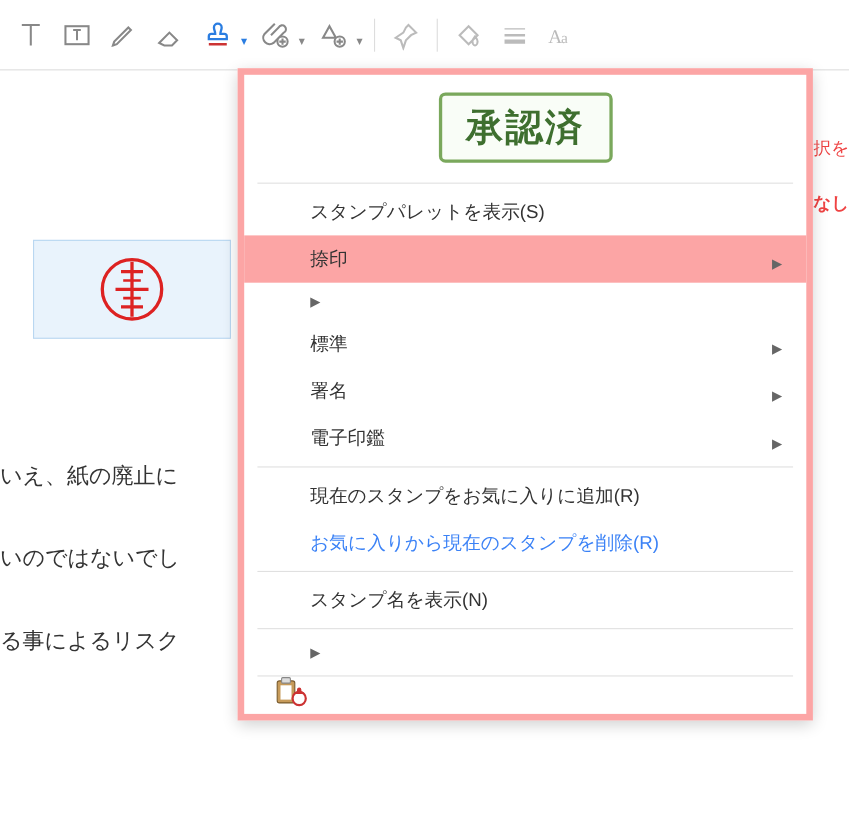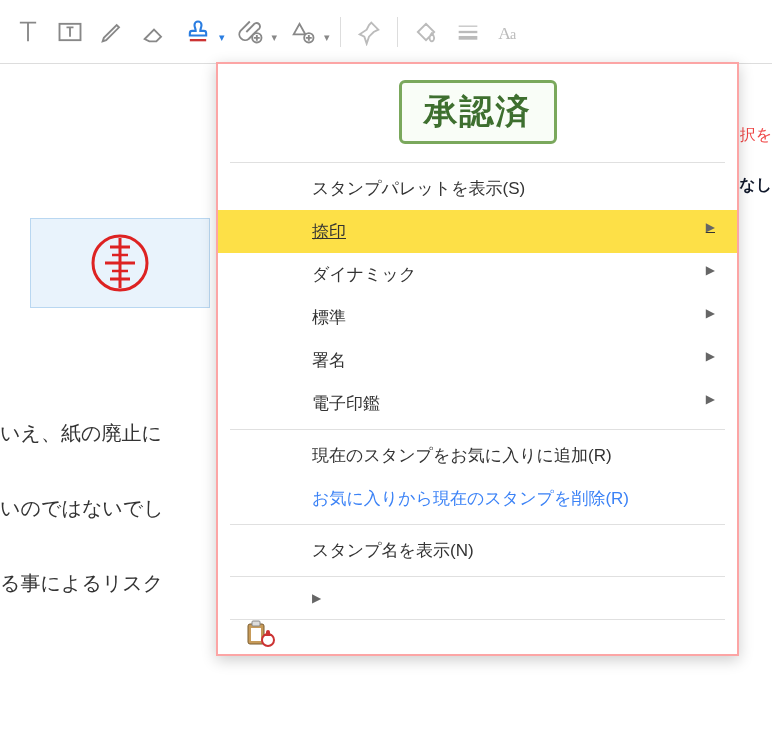--- a/index.html
+++ b/index.html
@@ -74,21 +74,21 @@
     .stamp-thumb svg {
       width: 60px;
       height: 60px;
     }
     .dropdown {
       position: absolute;
       top: 62px;
       left: 216px;
       width: 523px;
       background: #fff;
-      border: 2px solid #fca5a5;
+      border: 6px solid #fca5a5;
       box-shadow: 0 4px 14px rgba(0,0,0,0.2);
       padding-bottom: 10px;
       z-index: 10;
     }
     .dd-header {
       padding: 16px 20px 14px;
       display: flex;
       justify-content: center;
     }
     .approved-box {
@@ -101,29 +101,29 @@
       letter-spacing: 2px;
       background: #f9fdf7;
     }
     .dd-sep {
       height: 1px;
       background: #e0e0e0;
       margin: 4px 12px;
     }
     .dd-item {
       display: flex;
-      align-items: flex-start;
+      align-items: flex-end;
       justify-content: space-between;
-      padding: 10px 22px 10px 94px;
+      padding: 10px 22px 10px 60px;
       font-size: 17px;
       color: #333;
       cursor: pointer;
       position: relative;
     }
-    .dd-item.hovered { background: #fde047; text-decoration: underline; }
+    .dd-item.hovered { background: #fca5a5; }
     .dd-item.disabled { color: #3b82f6; cursor: default; }
     .dd-item .arrow {
       font-size: 12px;
       color: #666;
     }
     .dd-item .icon-slot {
       position: absolute;
       left: 28px;
       top: 50%;
       transform: translateY(-50%);
@@ -135,21 +135,21 @@
       right: 0;
       top: 125px;
       font-size: 16px;
       color: #ef4444;
     }
     .right-cut-2 {
       position: absolute;
       right: 0;
       top: 175px;
       font-size: 16px;
-      color: #0f172a;
+      color: #ef4444;
       font-weight:bold;
     }
   </style>
 </head>
 <body>
 
 <div class="toolbar">
   <div class="tool-btn" title="text">
     <svg viewBox="0 0 24 24" fill="none" stroke="#888" stroke-width="1.6">
       <path d="M5 4h14M12 4v16"></path>
@@ -253,21 +253,20 @@
   <div class="dd-sep"></div>
 
   <div class="dd-item">
     <span>スタンプパレットを表示(S)</span>
   </div>
   <div class="dd-item hovered">
     <span>捺印</span>
     <span class="arrow">▶</span>
   </div>
   <div class="dd-item">
-    <span>ダイナミック</span>
     <span class="arrow">▶</span>
   </div>
   <div class="dd-item">
     <span>標準</span>
     <span class="arrow">▶</span>
   </div>
   <div class="dd-item">
     <span>署名</span>
     <span class="arrow">▶</span>
   </div>

